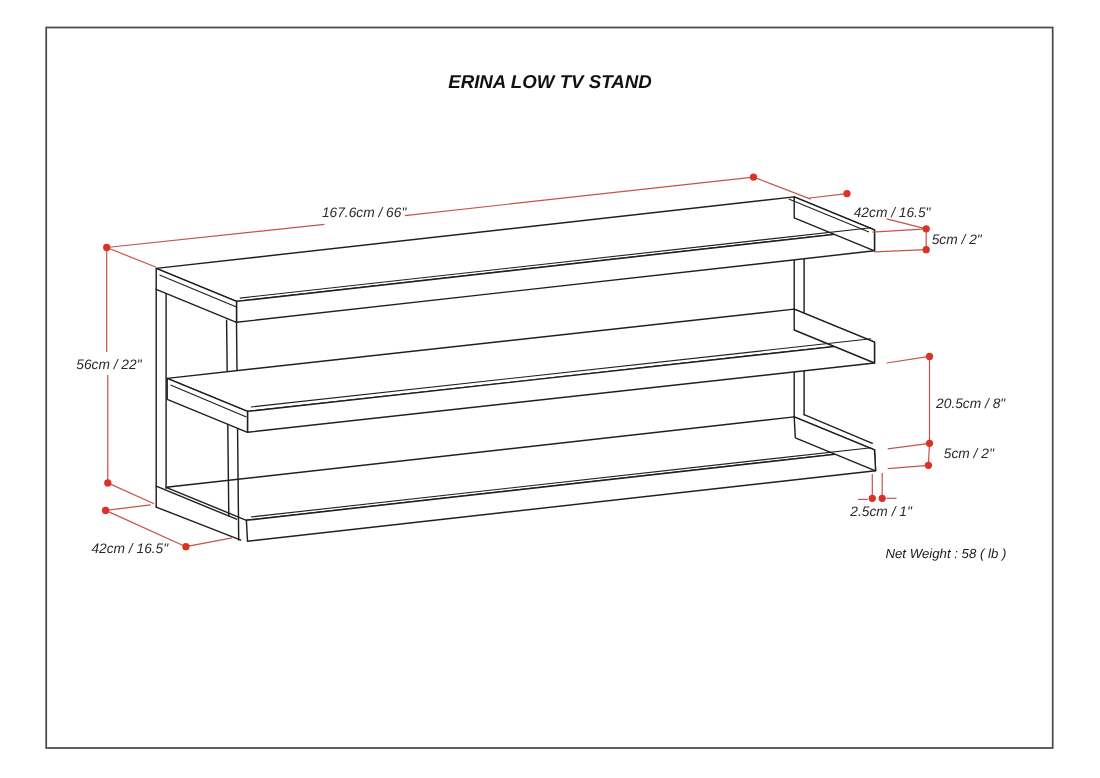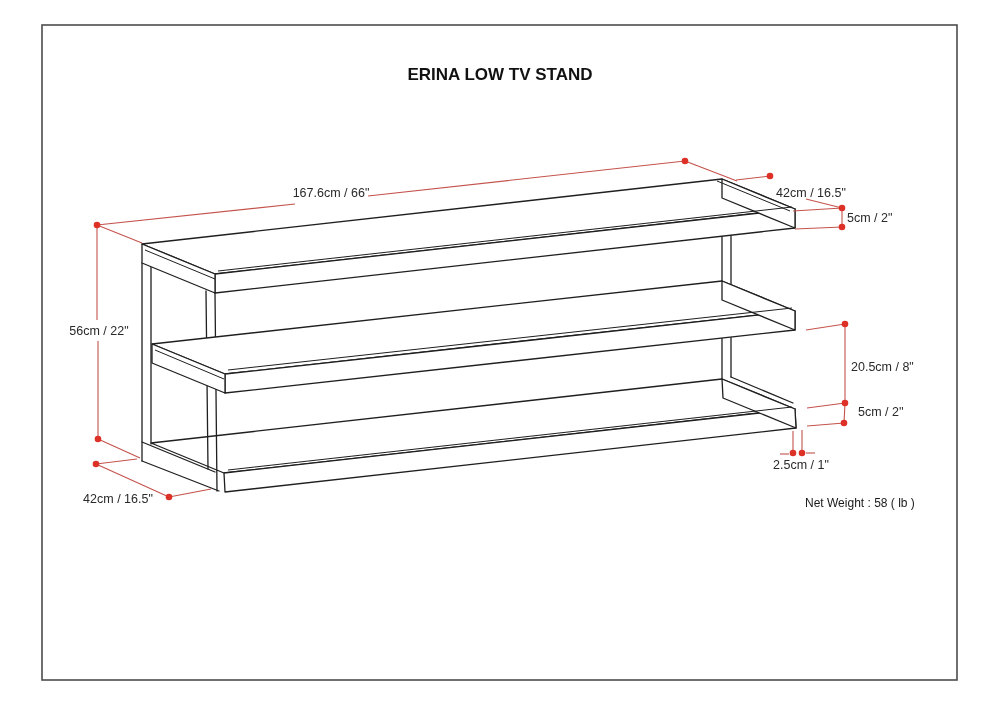--- a/index.html
+++ b/index.html
@@ -1,17 +1,17 @@
 <!DOCTYPE html>
 <html><head>
 <meta charset="utf-8">
 <style>
   html,body{margin:0;padding:0;background:#ffffff;}
   .stage{position:relative;width:1000px;height:707px;background:#ffffff;overflow:hidden;
-         font-family:"Liberation Sans",sans-serif;}
+         font-family:"Liberation Sans",sans-serif;font-style:italic;}
   svg text{font-family:"Liberation Sans",sans-serif;}
   .dim-label{font-size:12.5px;fill:#2a2a2a;}
   .furn{fill:#ffffff;stroke:#1f1f1f;stroke-width:1.3;stroke-linejoin:round;}
   .furn-line{fill:none;stroke:#1f1f1f;stroke-width:1.3;stroke-linecap:round;}
   .bevel{fill:none;stroke:#1f1f1f;stroke-width:1;}
   .redline{fill:none;stroke:#c4534c;stroke-width:1.1;}
 </style>
 </head>
 <body>
 

